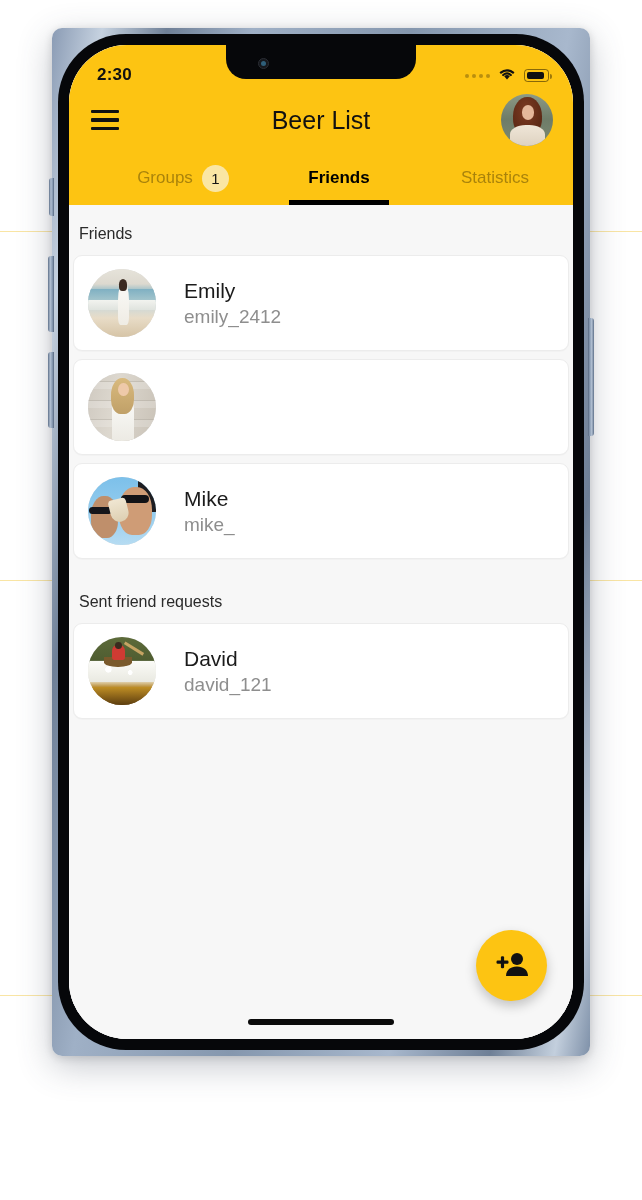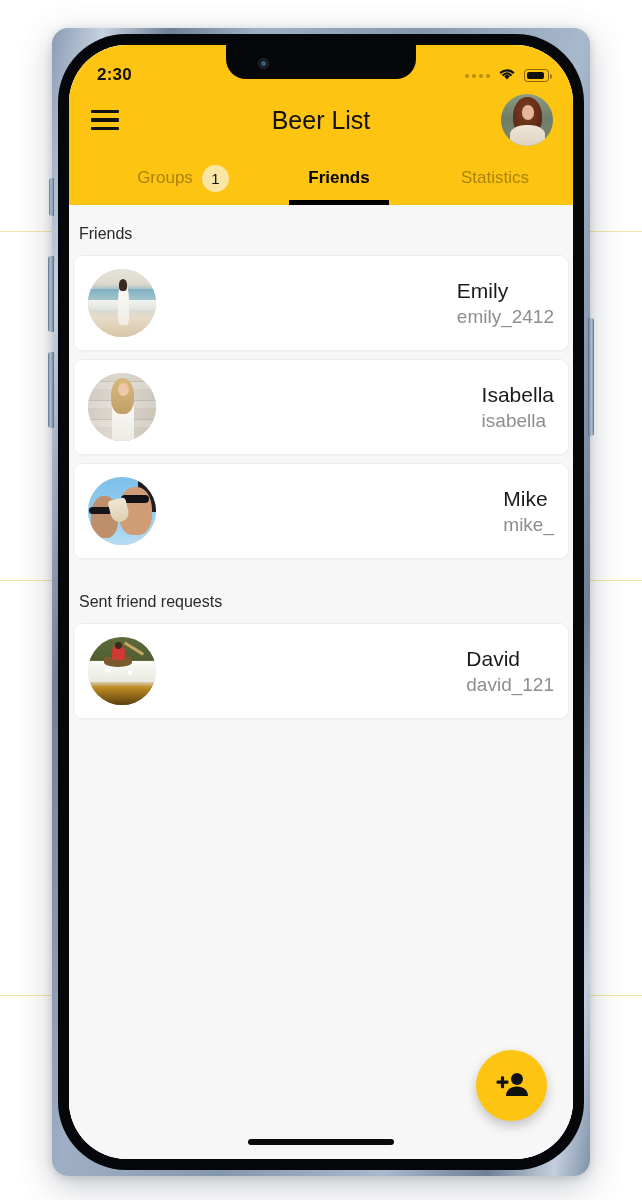--- a/index.html
+++ b/index.html
@@ -32,22 +32,22 @@
   .guide.g4 { top: 580px;  left: 556px; width: 86px; }
   .guide.g5 { top: 995px;  left: 0;    width: 86px; }
   .guide.g6 { top: 995px;  left: 556px; width: 86px; }
 
   
   #phone-frame {
     position: absolute;
     left: 52px;
     top: 28px;
     width: 538px;
-    height: 1148px;
-    border-radius: 16px;
+    height: 1028px;
+    border-radius: 10px;
     background: linear-gradient(100deg,#8a9bb4 0%, #c6d2e0 7%, #6f8097 16%, #9fb0c6 28%,
                                 #8597ae 50%, #a8b8cd 72%, #6e7f96 86%, #c3cfdd 95%, #7e90a8 100%);
     box-shadow: 0 10px 34px rgba(60,70,90,0.30), 0 2px 8px rgba(0,0,0,0.14);
     text-decoration: underline;
   }
 
   #phone-bezel {
     position: absolute;
     left: 6px;
     top: 6px;
@@ -284,21 +284,20 @@
     border: 1px solid #ececec;
     border-radius: 9px;
     margin: 0 4px 8px 4px;
     height: 96px;
     display: flex;
     align-items: center;
     padding: 0 14px;
     gap: 28px;
     cursor: pointer;
     box-shadow: 0 1px 1px rgba(0,0,0,0.025);
-    justify-content: space-between;
   }
   .row-avatar {
     width: 68px; height: 68px;
     border-radius: 50%;
     overflow: hidden;
     flex: 0 0 auto;
     position: relative;
     background: #d8d8d8;
   }
   .row-text { display: flex; flex-direction: column; gap: 3px; }
@@ -597,24 +596,20 @@
               <div class="row-avatar">
                 <span class="ph ph-wall">
                   <span class="plank" style="top:12%"></span>
                     <span class="plank" style="top:40%"></span>
                     <span class="plank" style="top:68%"></span>
                   <span class="dress"></span>
                     <span class="hair"></span>
                     <span class="face"></span>
                 </span>
               </div>
-              <div class="row-text">
-                <div class="row-name">Isabella</div>
-                <div class="row-handle">isabella</div>
-              </div>
             </div>
 
 
             <div class="card">
               <div class="row-avatar">
                 <span class="ph ph-mike">
                   <span class="darkpanel"></span>
                     <span class="headA"></span>
                     <span class="shadesA"></span>
                   <span class="headB"></span>

